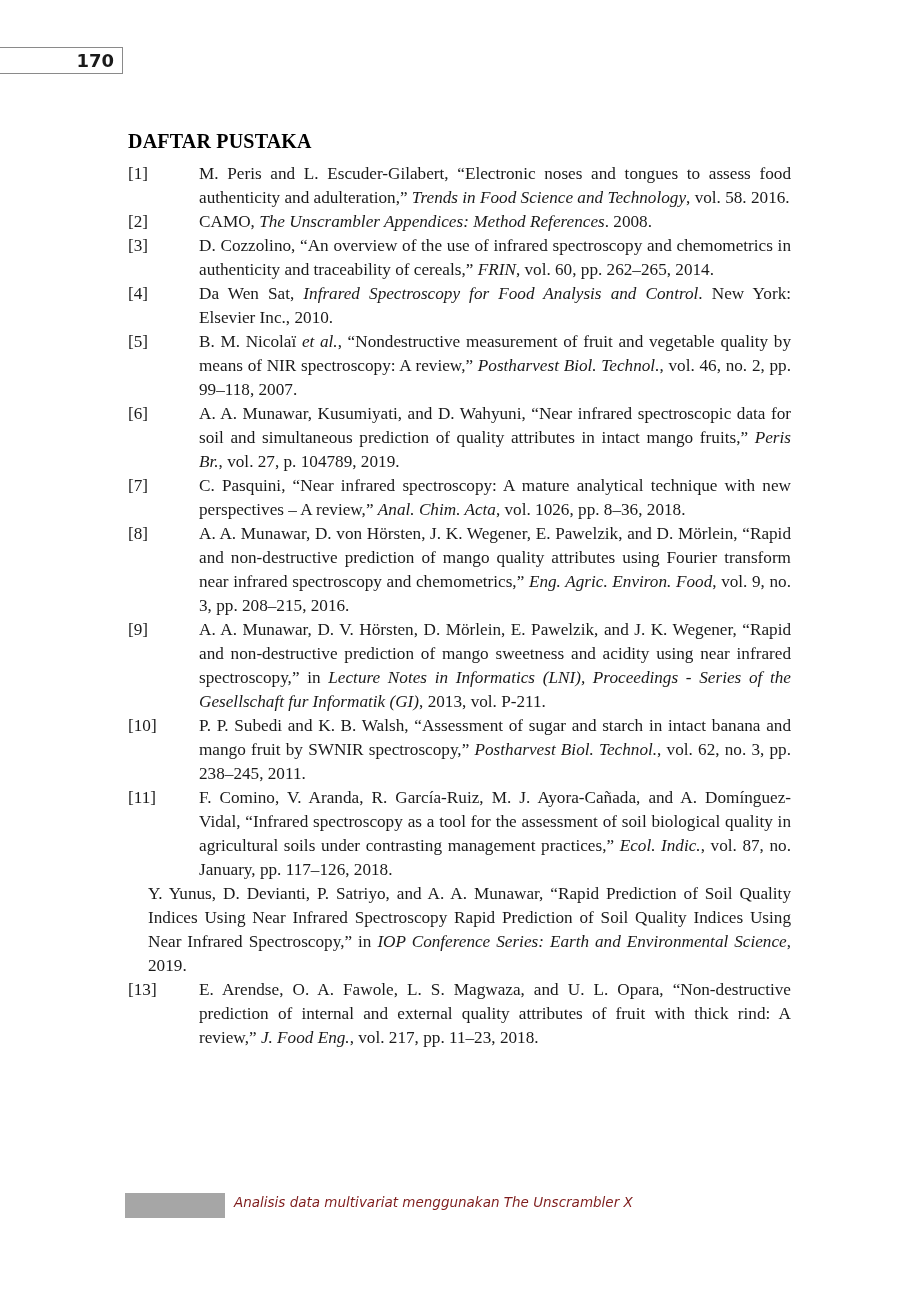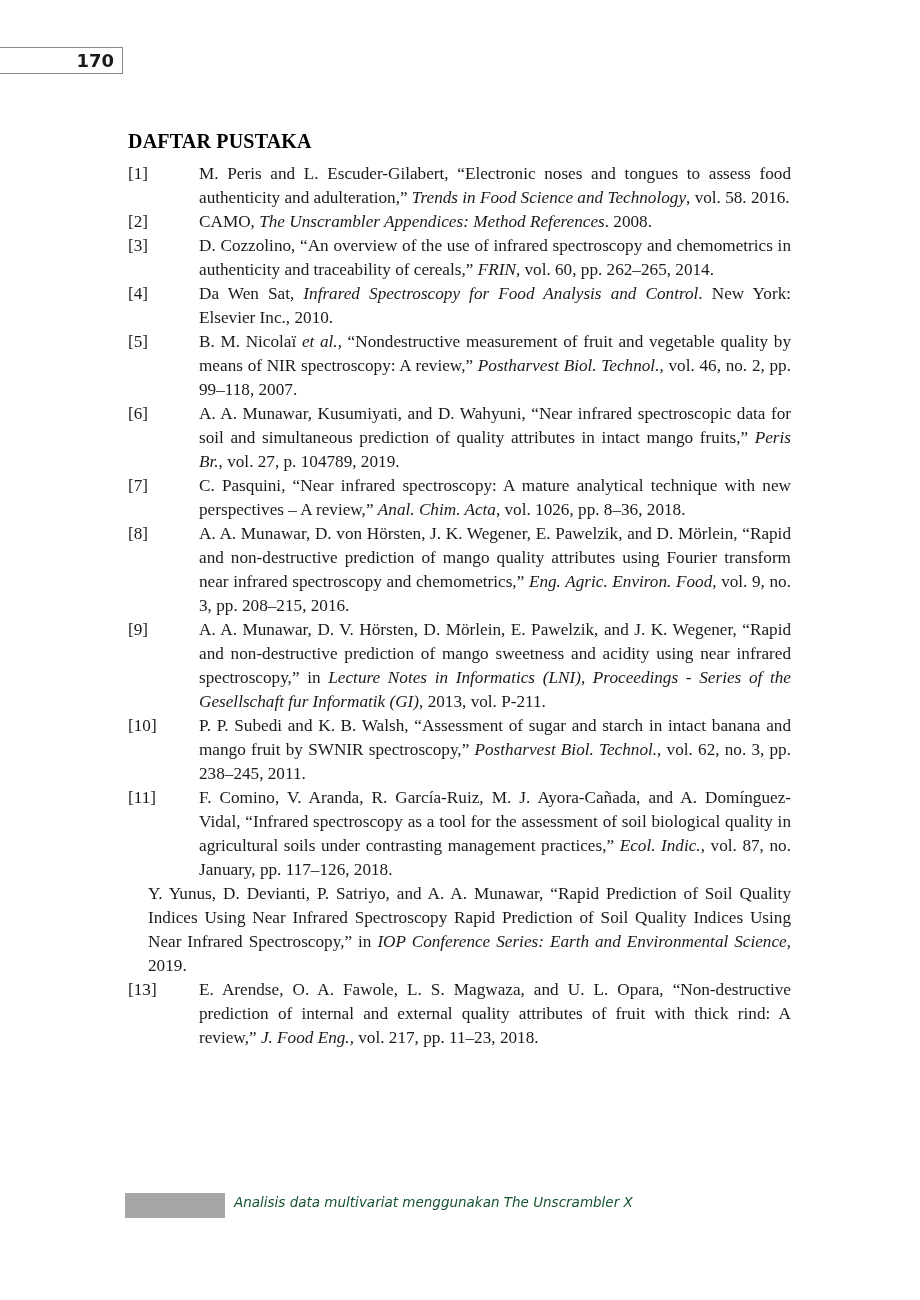--- a/index.html
+++ b/index.html
@@ -24,21 +24,21 @@
   .ref-num { width: 51px; flex: 0 0 51px; }
   .ref-text { flex: 1; text-align: justify; margin-left: 20px; }
   .ref-text i { font-style: italic; }
   .footer-bar {
     position: absolute; left: 125px; top: 1193px; width: 100px; height: 25px;
     background: #a6a6a6;
   }
   .footer-text {
     position: absolute; left: 234px; top: 1194px;
     font-family: "DejaVu Sans", sans-serif; font-style: italic; font-size: 13.5px;
-    color: #14532d;
+    color: #7f1d1d;
   }
 </style>
 </head>
 <body>
 
 <div class="page-num-box">170</div>
 
 <div class="heading">DAFTAR PUSTAKA</div>
 
 <div class="refs" id="refs">

